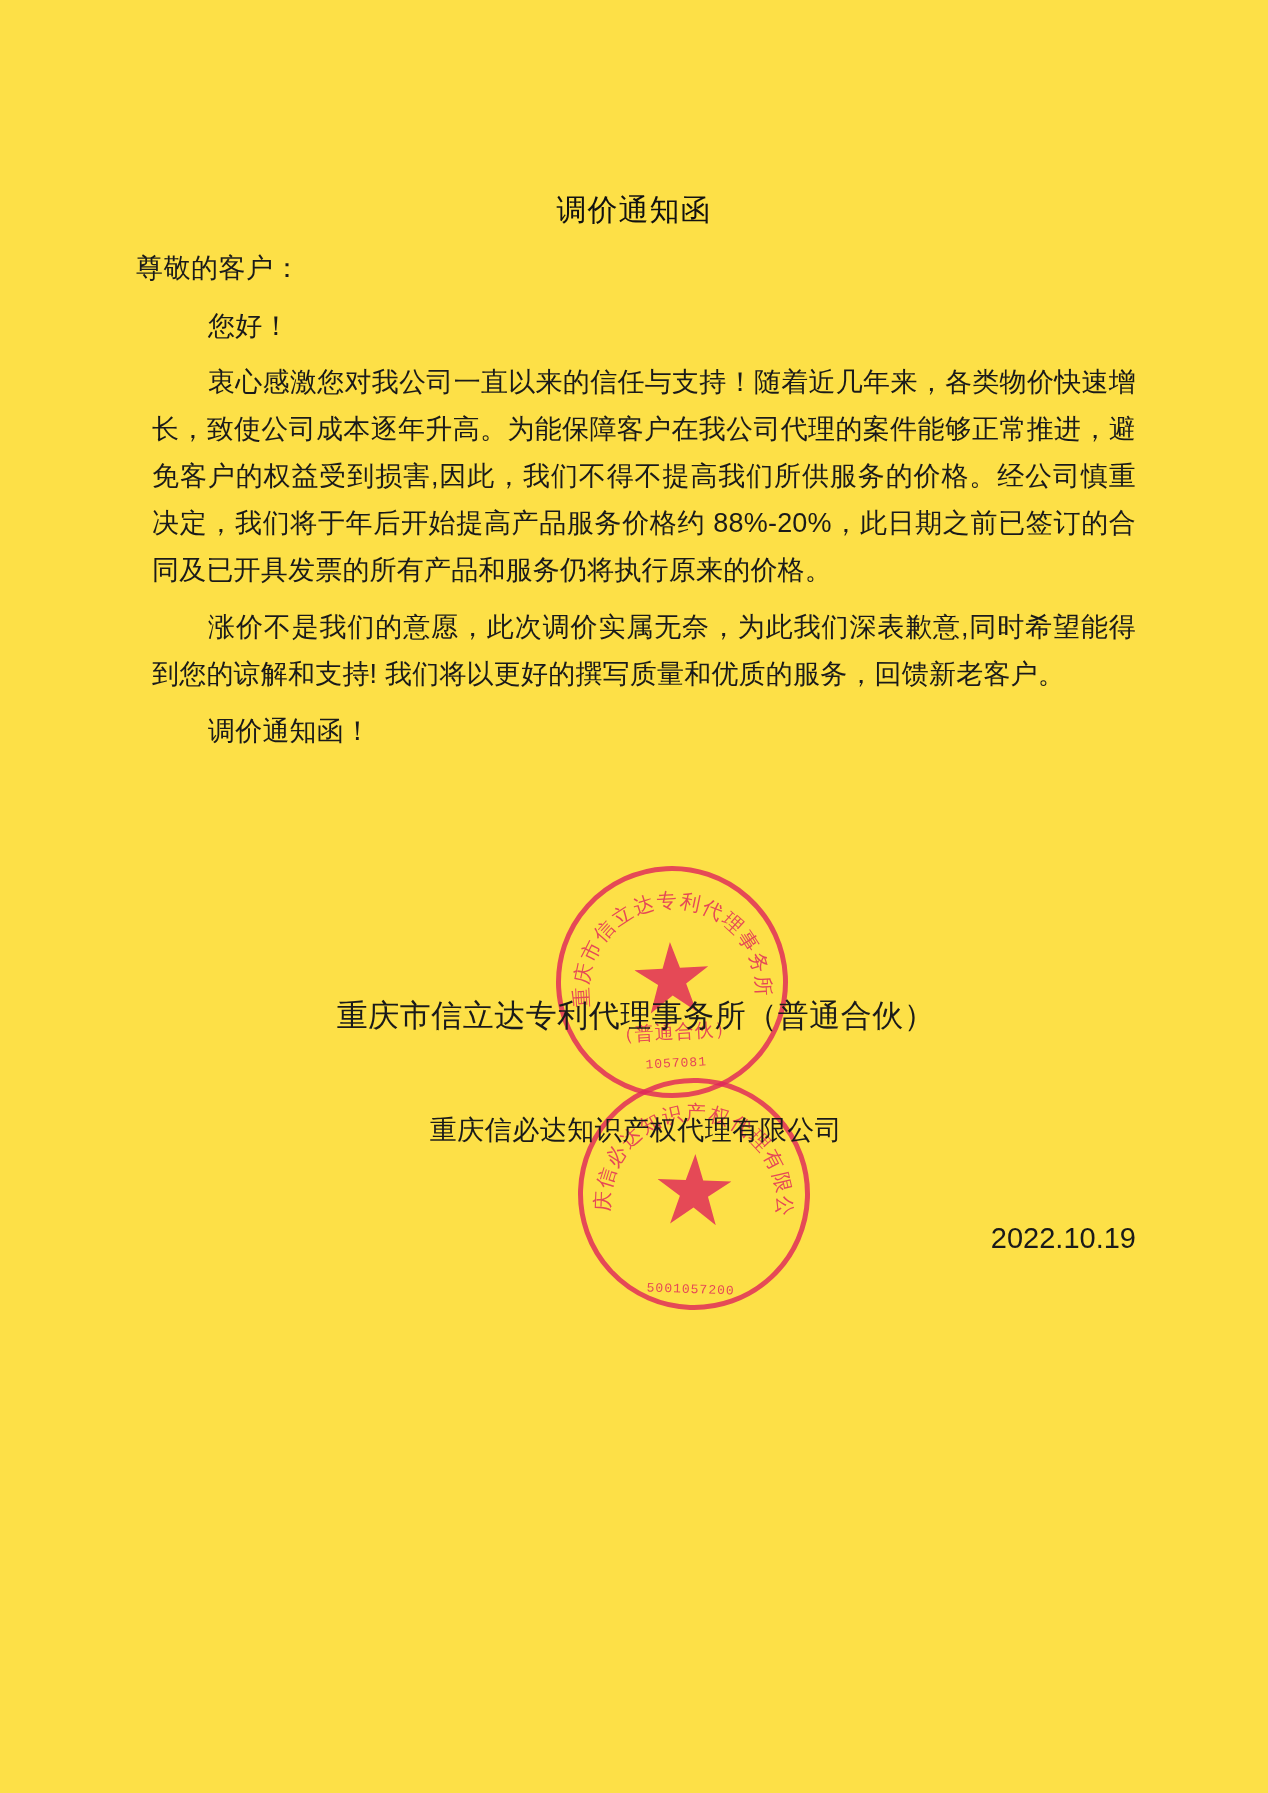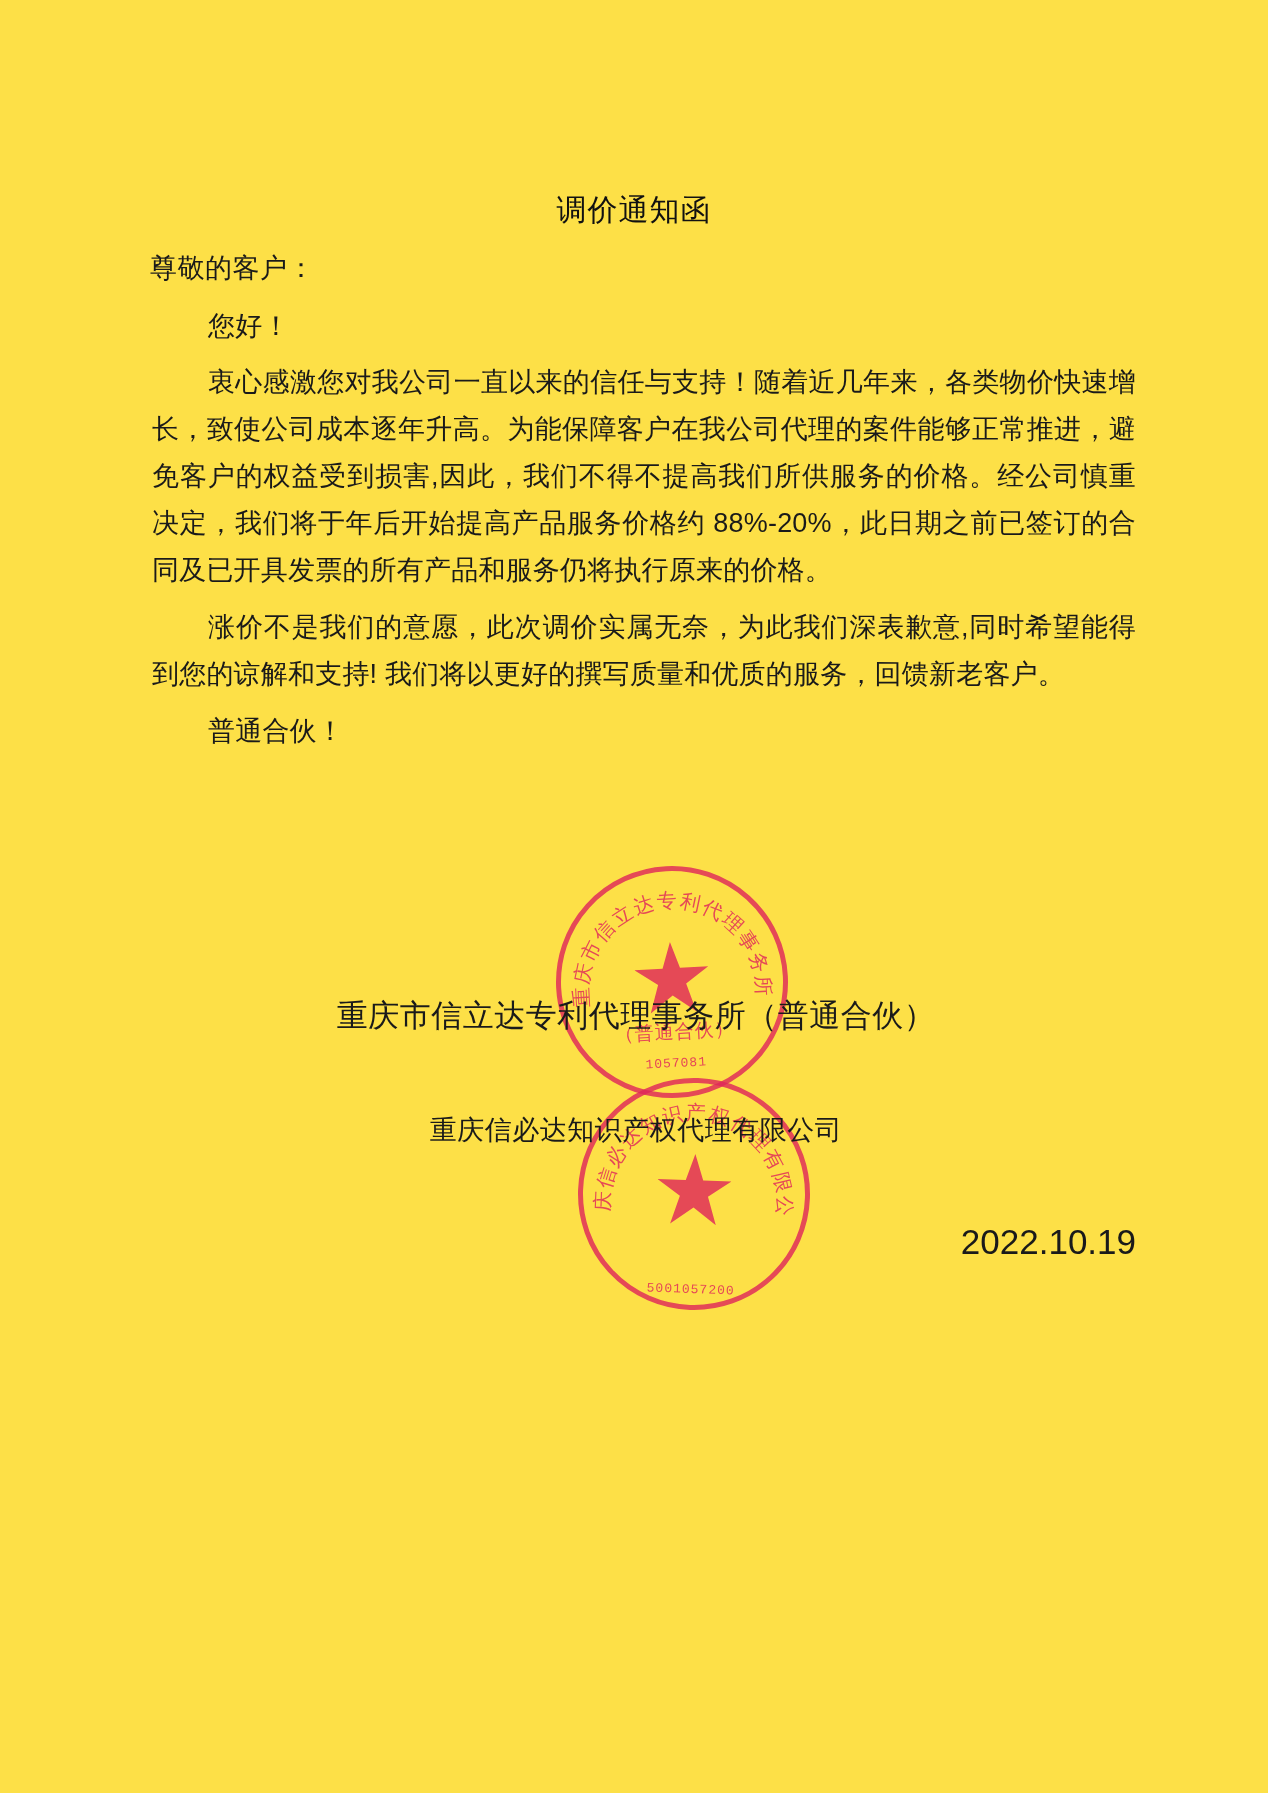--- a/index.html
+++ b/index.html
@@ -37,21 +37,21 @@
   .body-block {
     position: absolute;
     top: 248px;
     left: 136px;
     width: 1000px;
   }
 
   .salutation {
     font-size: 27px;
     line-height: 1.5;
-    margin: 0 0 14px 14px;
+    margin: 0 0 14px 0;
     letter-spacing: 0.5px;
   }
 
   .para {
     font-size: 27px;
     line-height: 1.74;
     margin: 0 0 10px 16px;
     text-align: justify;
     text-justify: inter-ideograph;
     letter-spacing: 0.2px;
@@ -77,21 +77,21 @@
     text-align: center;
     font-size: 27px;
     letter-spacing: 0.5px;
   }
   .date-wrap {
     position: absolute;
     left: 136px;
     width: 1000px;
     top: 1222px;
     text-align: right;
-    font-size: 35px;
+    font-size: 29px;
   }
 
   
   .seal {
     position: absolute;
     border-radius: 50%;
     border: 5px solid #e0285a;
     color: #e0285a;
     opacity: 0.82;
     pointer-events: none;
@@ -168,21 +168,21 @@
 
 <div class="page">
 
   <div class="doc-title">调价通知函</div>
 
   <div class="body-block">
     <p class="salutation">尊敬的客户：</p>
     <p class="para indent">您好！</p>
     <p class="para indent">衷心感激您对我公司一直以来的信任与支持！随着近几年来，各类物价快速增长，致使公司成本逐年升高。为能保障客户在我公司代理的案件能够正常推进，避免客户的权益受到损害,因此，我们不得不提高我们所供服务的价格。经公司慎重决定，我们将于年后开始提高产品服务价格约 88%-20%，此日期之前已签订的合同及已开具发票的所有产品和服务仍将执行原来的价格。</p>
     <p class="para indent">涨价不是我们的意愿，此次调价实属无奈，为此我们深表歉意,同时希望能得到您的谅解和支持! 我们将以更好的撰写质量和优质的服务，回馈新老客户。</p>
-    <p class="para indent">普通合伙！</p>
+    <p class="para indent">调价通知函！</p>
   </div>
 
   <div class="seal s1">
     <div class="arc-text">
       <svg viewBox="0 0 232 232">
         <defs>
           <path id="arc1" d="M 28,126 A 88,88 0 1 1 204,126"></path>
         </defs>
         <text text-anchor="middle">
           <textPath href="#arc1" startOffset="50%">重庆市信立达专利代理事务所</textPath>

